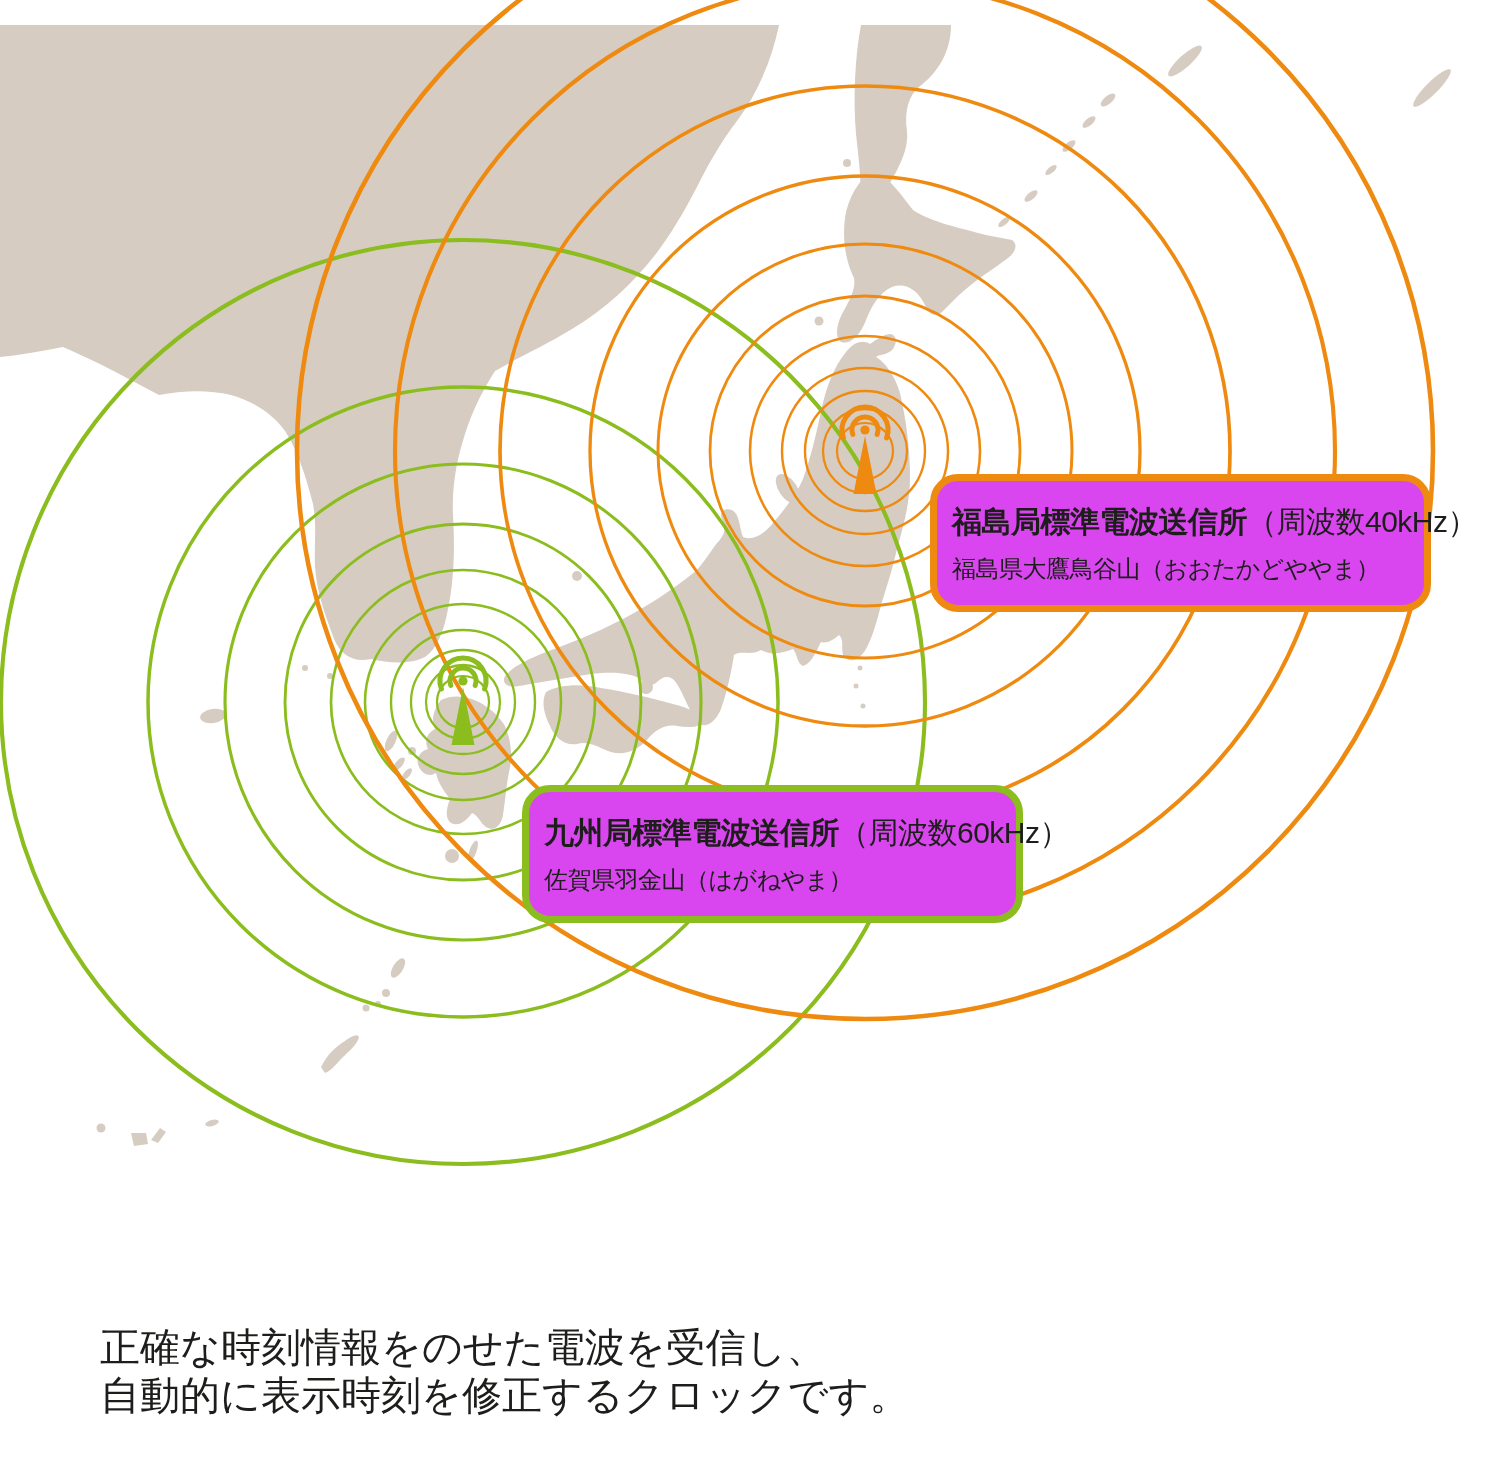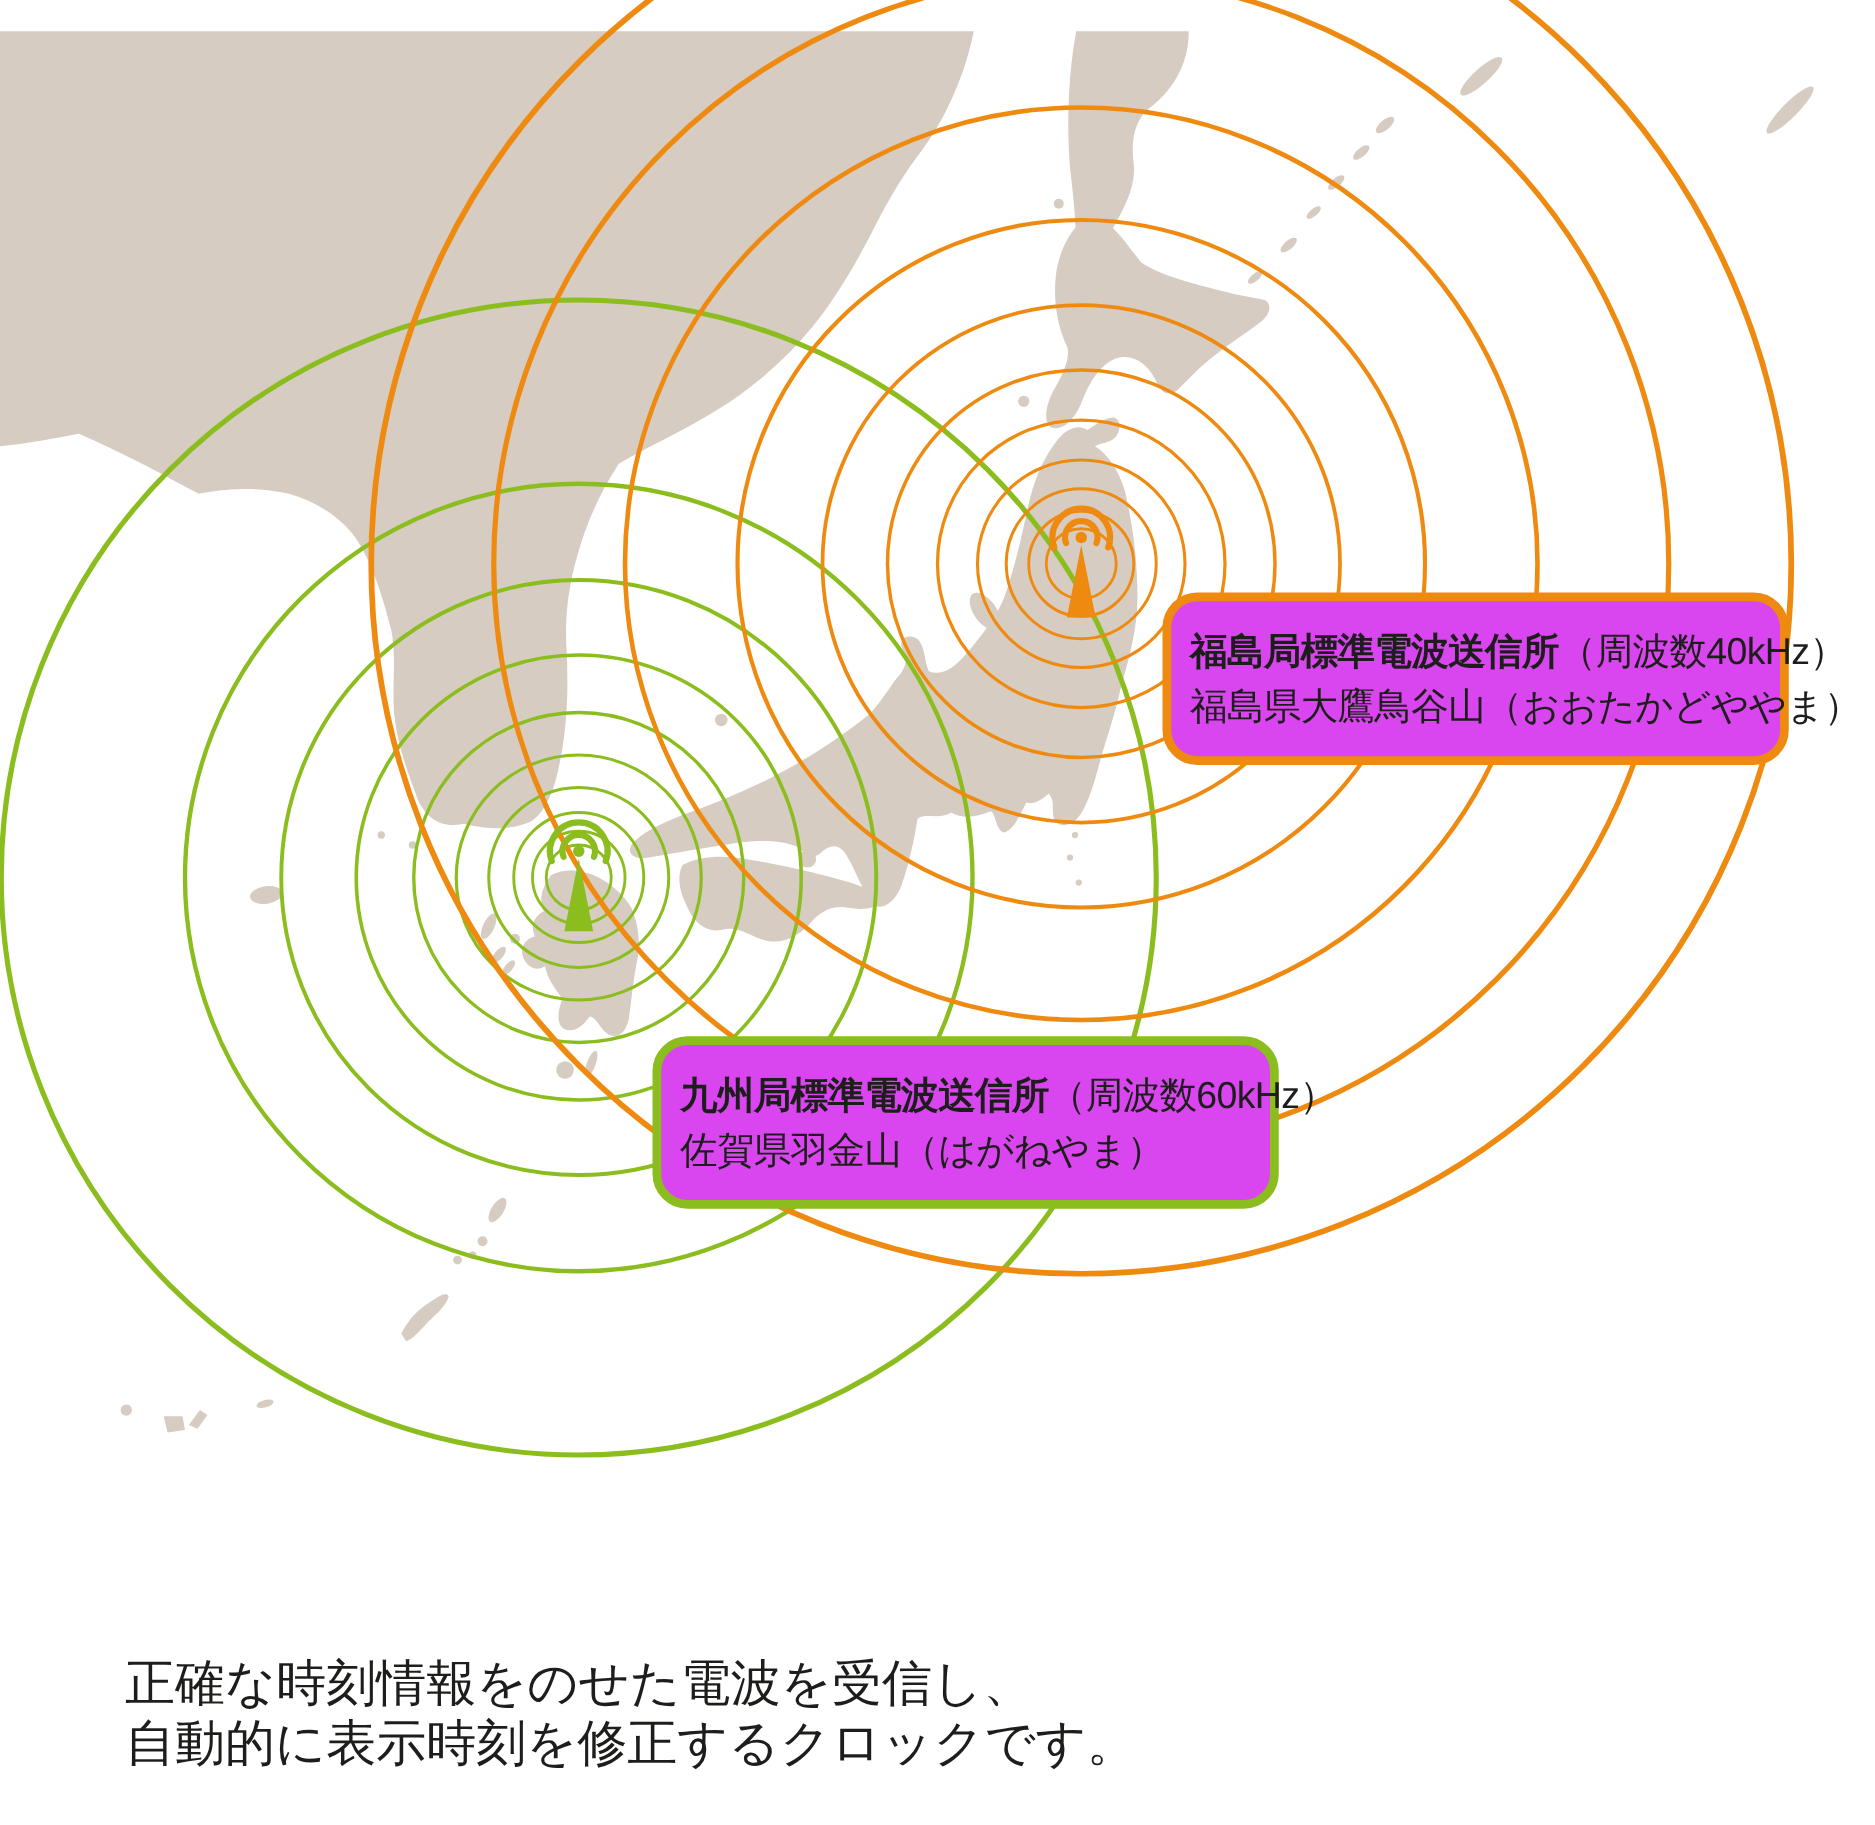--- a/index.html
+++ b/index.html
@@ -15,22 +15,22 @@
   .label-box{
     position:absolute;
     background:#d946ef;
     border:7px solid #888888;
     border-radius:28px;
     padding:17px 14px 13px 15px;
     box-sizing:content-box;
   }
   .box-line1{font-size:30px;line-height:47px;white-space:nowrap;letter-spacing:-0.5px;}
   .box-line1 .bold{font-weight:bold;}
-  .box-line2{font-size:30px;line-height:47px;white-space:nowrap;letter-spacing:-0.5px;font-family:Liberation Mono, monospace;}
-  #box-kyushu{left:522px;top:829px;width:458px;}
+  .box-line2{font-size:24px;line-height:47px;white-space:nowrap;letter-spacing:-0.5px;}
+  #box-kyushu{left:522px;top:785px;width:458px;}
   #box-fukushima{left:930px;top:474px;width:458px;}
   #page-title{
     position:absolute;left:84px;top:1190px;
     font-size:98px;line-height:110px;font-weight:500;
     letter-spacing:1px;white-space:nowrap;
   }
   .desc-line{position:absolute;font-size:40px;line-height:46px;white-space:nowrap;}
   #desc-1{left:100px;top:1324px;}
   #desc-2{left:100px;top:1372px;}
   #desc-3{left:84px;top:1414px;}

